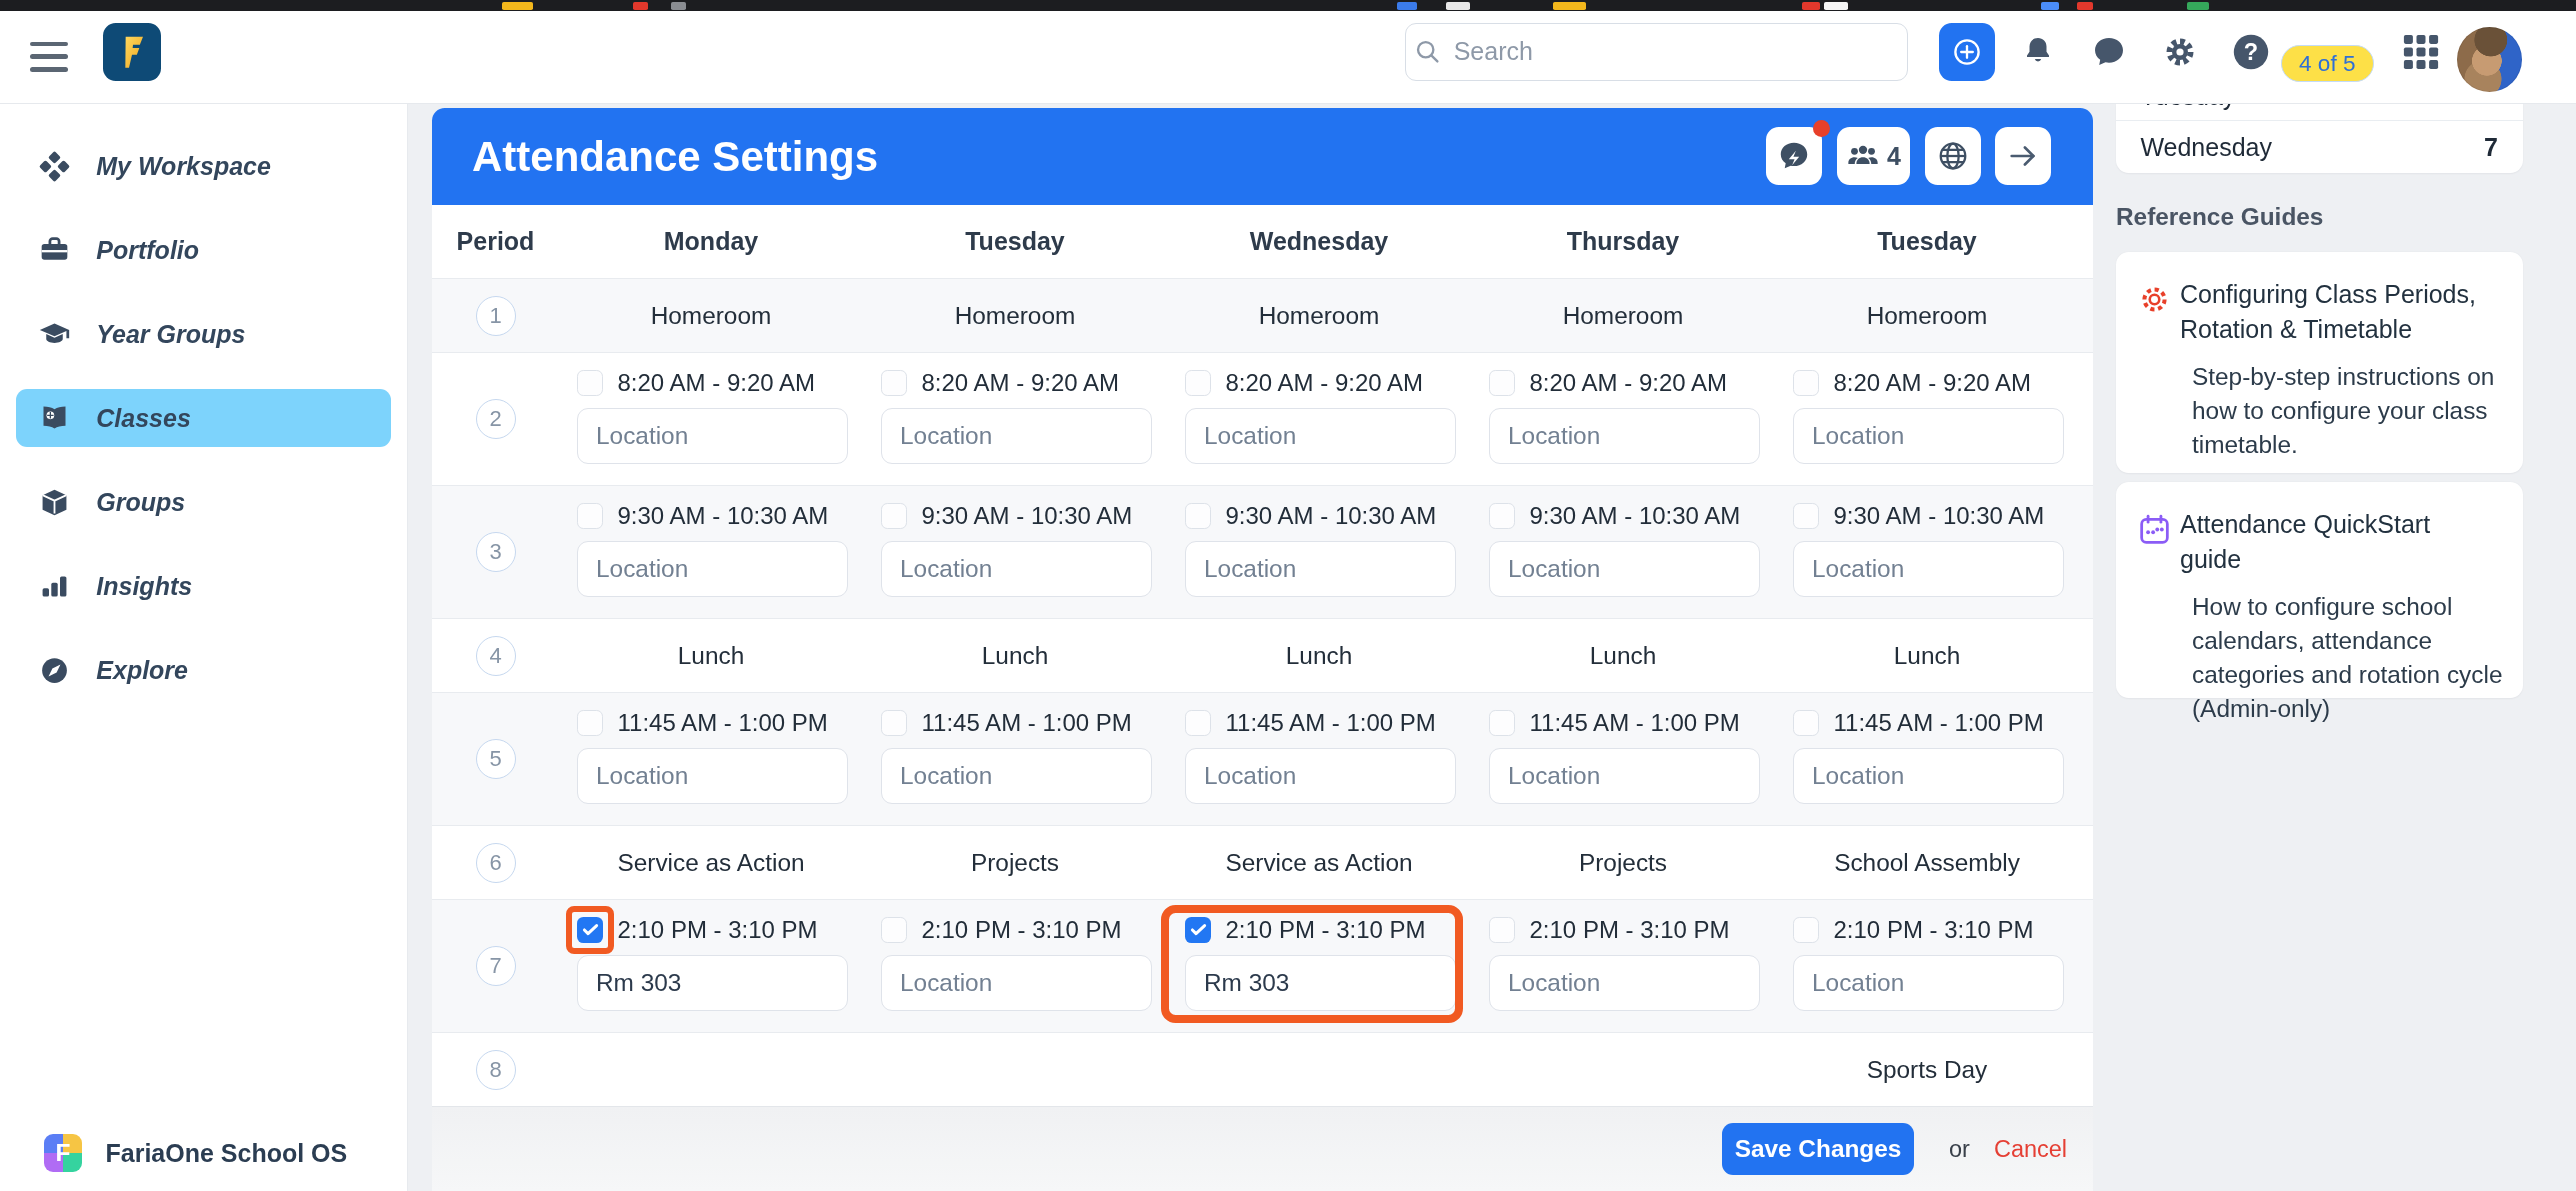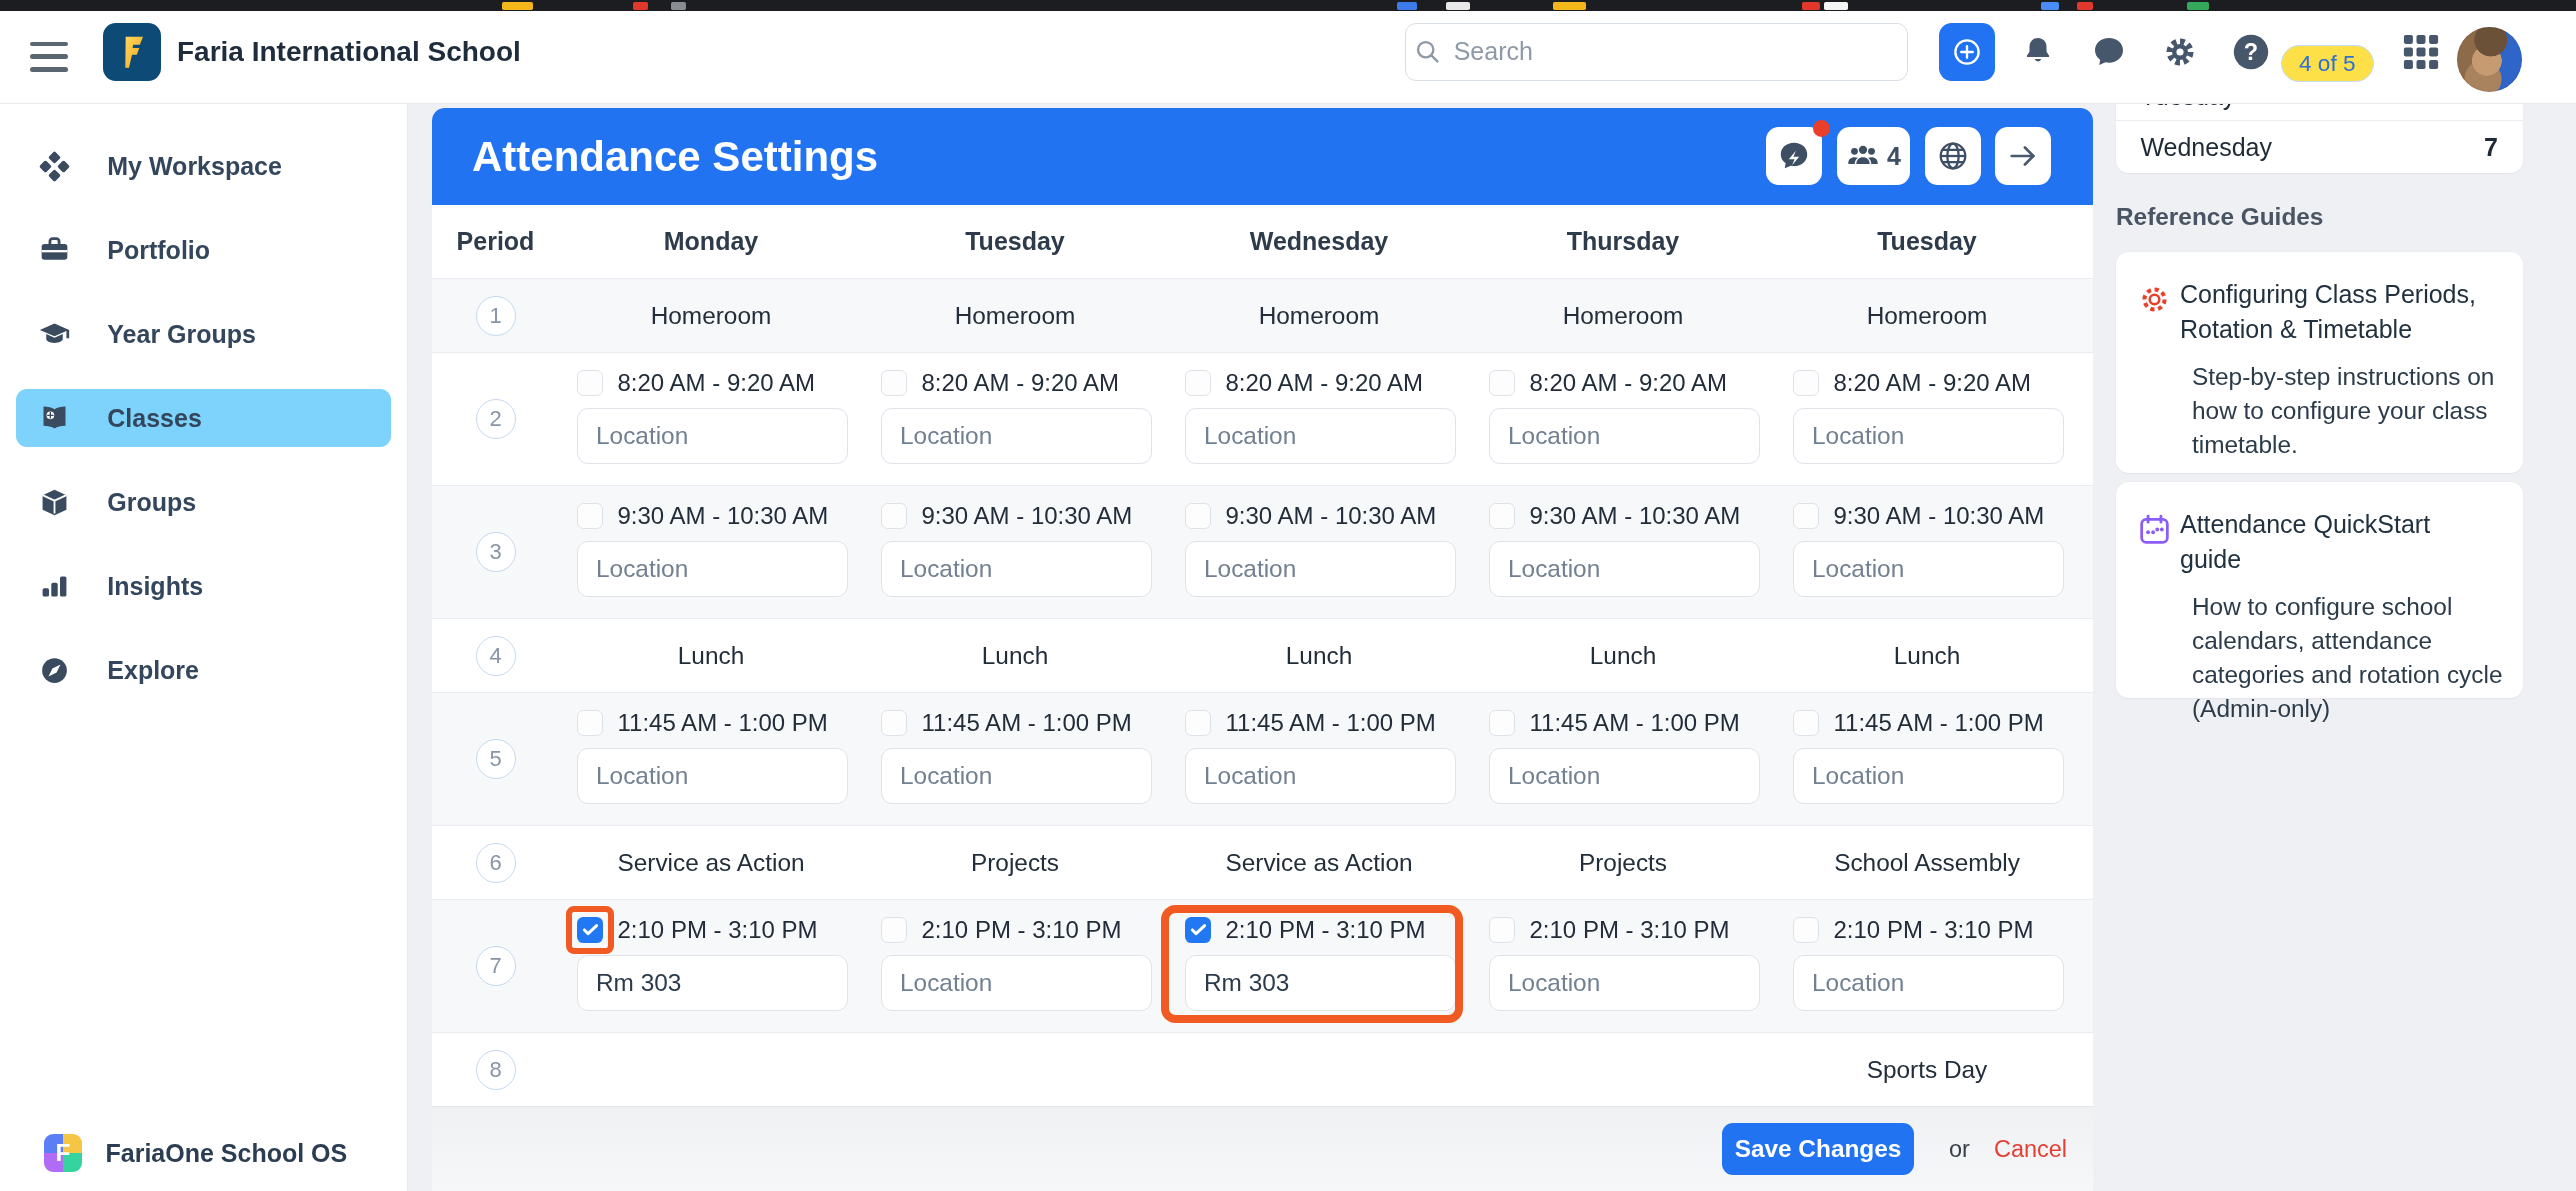--- a/index.html
+++ b/index.html
@@ -32,21 +32,21 @@
       radial-gradient(circle at 46% 52%, #c79b72 0 30%, rgba(0,0,0,0) 31%),
       radial-gradient(circle at 40% 80%, #a8835d 0 28%, rgba(0,0,0,0) 29%),
       linear-gradient(100deg, #8d6b4a 0 34%, #b5905f 34% 62%, #2f64c8 62%);
     box-shadow: inset 0 0 0 0.9px rgba(0,0,0,.08); }
 
   
   #sidebar { position:absolute; left:0; top:104px; width:408px; height:1087px; background:#fff; border-right:0.9px solid #e7eaee; z-index:20; }
   .side-item { position:absolute; left:16.3px; width:375px; height:58px; display:flex; align-items:center; border-radius:11px; cursor:pointer; }
   .side-item.active { background:#7dd3fc; }
   .side-item .s-ico { width:33px; height:33px; margin-left:22px; flex:0 0 auto; }
-  .side-item .s-label { margin-left:36px; font-size:25px; font-weight:600; color:#33465c; }
+  .side-item .s-label { margin-left:25px; font-size:25px; font-weight:600; color:#33465c;font-style:italic; }
   #sidebar-footer { position:absolute; left:0; top:1020px; width:408px; height:58px; display:flex; align-items:center; }
   #fariaone-logo { position:relative; width:38px; height:38px; margin-left:44px; border-radius:9px; overflow:hidden; flex:0 0 auto;
     background: conic-gradient(from 0deg at 50% 50%, #f6c544 0 25%, #35d39f 25% 50%, #b06cf4 50% 75%, #5b7ef5 75% 100%); }
   #fariaone-logo span { position:absolute; inset:0; display:flex; align-items:center; justify-content:center; color:#fff; font-weight:800; font-size:24.4px; }
   #fariaone-label { margin-left:23.5px; font-size:25px; font-weight:700; color:#2b3d52; }
 
   
   #main { position:absolute; left:432px; top:108px; width:1661px; height:1083px; background:#fff; border-radius:12.7px 12.7px 0 0; z-index:10; }
   #page-header { position:relative; height:97px; background:#2273f1; border-radius:12.7px 12.7px 0 0; }
   #page-title { position:absolute; left:40px; top:0; height:97px; display:flex; align-items:center; font-size:42px; font-weight:700; color:#fff; }
@@ -128,21 +128,20 @@
     <svg width="40" height="40" viewBox="0 0 24 24">
       <defs>
           <linearGradient id="fg" x1="0" y1="0" x2="1" y2="1">
             <stop offset="0" stop-color="#ffd75e"></stop>
             <stop offset="1" stop-color="#f0a71e"></stop>
           </linearGradient>
         </defs>
       <path d="M8.2 2.8 L18.6 2.8 L16.7 7.6 L12.6 7.6 L12.4 9.6 L16.4 9.6 L14.9 13.6 L12 13.6 L10.2 21.4 L8 21.4 Z" fill="url(#fg)"></path>
     </svg>
   </div>
-  <div id="school-name">Faria International School</div>
   <div id="search-box">
     <svg width="27" height="27" viewBox="0 0 30 30">
       <circle cx="13" cy="13" r="8.5" fill="none" stroke="#8e99a8" stroke-width="2.6"></circle>
       <line x1="19.5" y1="19.5" x2="26" y2="26" stroke="#8e99a8" stroke-width="2.6" stroke-linecap="round"></line>
     </svg>
     <input id="search-input" placeholder="Search" style="">
   </div>
   <div id="plus-btn" class="tb-btn">
     <svg width="34" height="34" viewBox="0 0 38 38">
         <circle cx="19" cy="19" r="13" fill="none" stroke="#fff" stroke-width="2.6"></circle>

